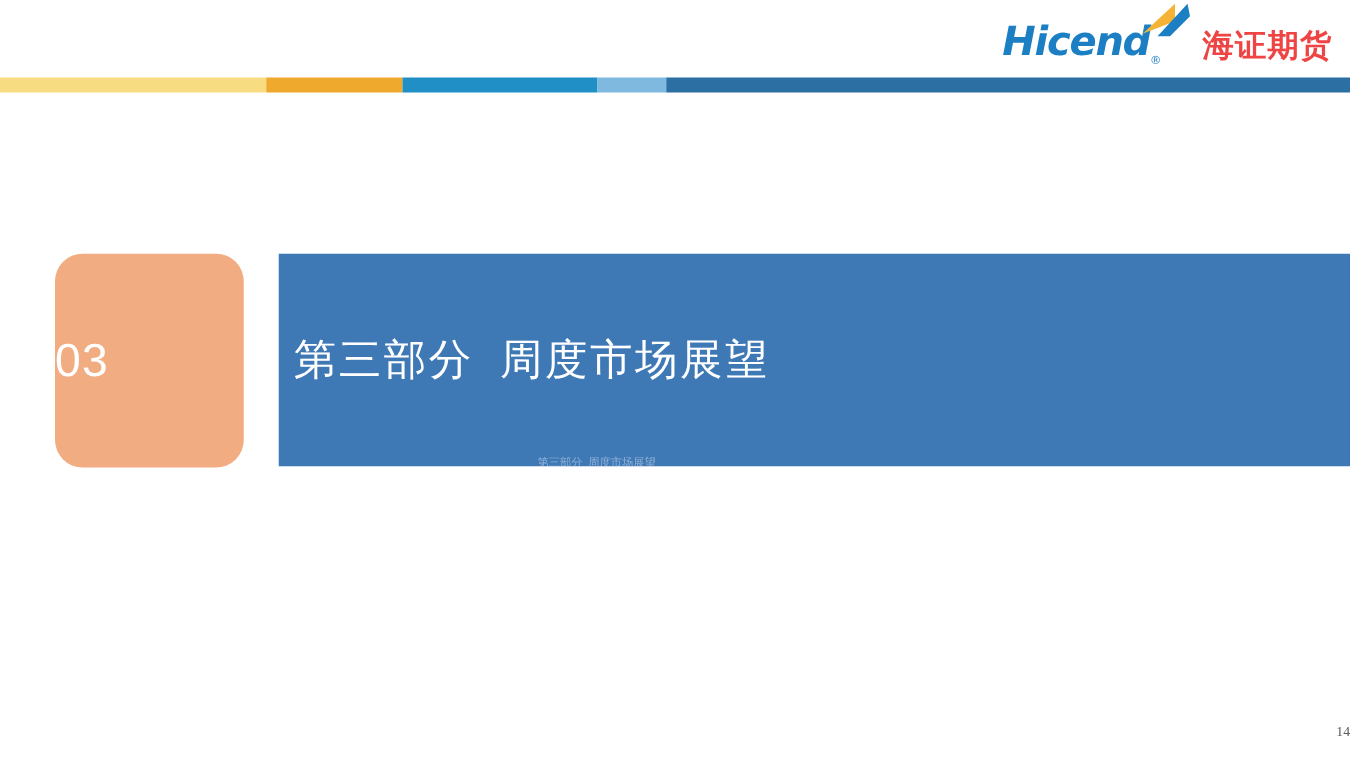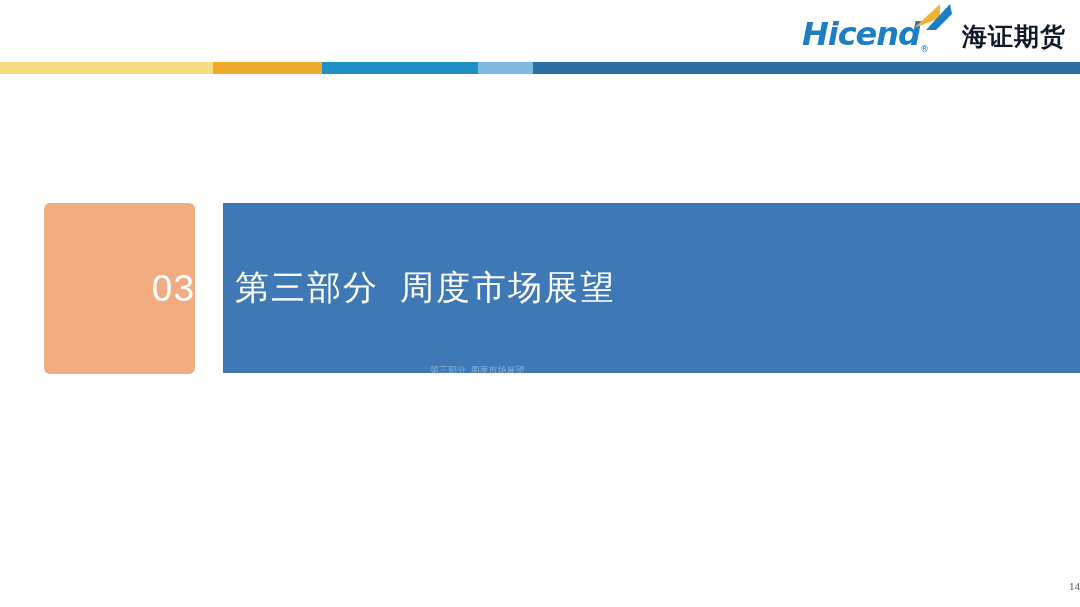--- a/index.html
+++ b/index.html
@@ -52,21 +52,21 @@
     position: absolute;
     top: -16px;
     right: -26px;
     width: 44px;
     height: 32px;
   }
   .logo-cn {
     font-family: "DejaVu Sans", sans-serif;
     font-size: 25px;
     font-weight: bold;
-    color: #0f172a;
+    color: #ef4444;
     letter-spacing: 1px;
     margin-left: 30px;
     line-height: 1;
   }
 
   
   .color-bar {
     position: absolute;
     left: 0;
     top: 62px;
@@ -77,24 +77,24 @@
   .seg { height: 100%; }
 
   
   .number-badge {
     position: absolute;
     left: 44px;
     top: 203px;
     width: 151px;
     height: 171px;
     background: #F2AC82;
-    border-radius: 6px;
+    border-radius: 22px;
     display: flex;
     align-items: center;
-    justify-content: flex-end;
+    justify-content: flex-start;
   }
   .number-badge-text {
     color: #ffffff;
     font-family: "Liberation Sans", sans-serif;
     font-size: 37px;
     font-weight: 300;
     letter-spacing: 1px;
   }
 
   .section-banner {

